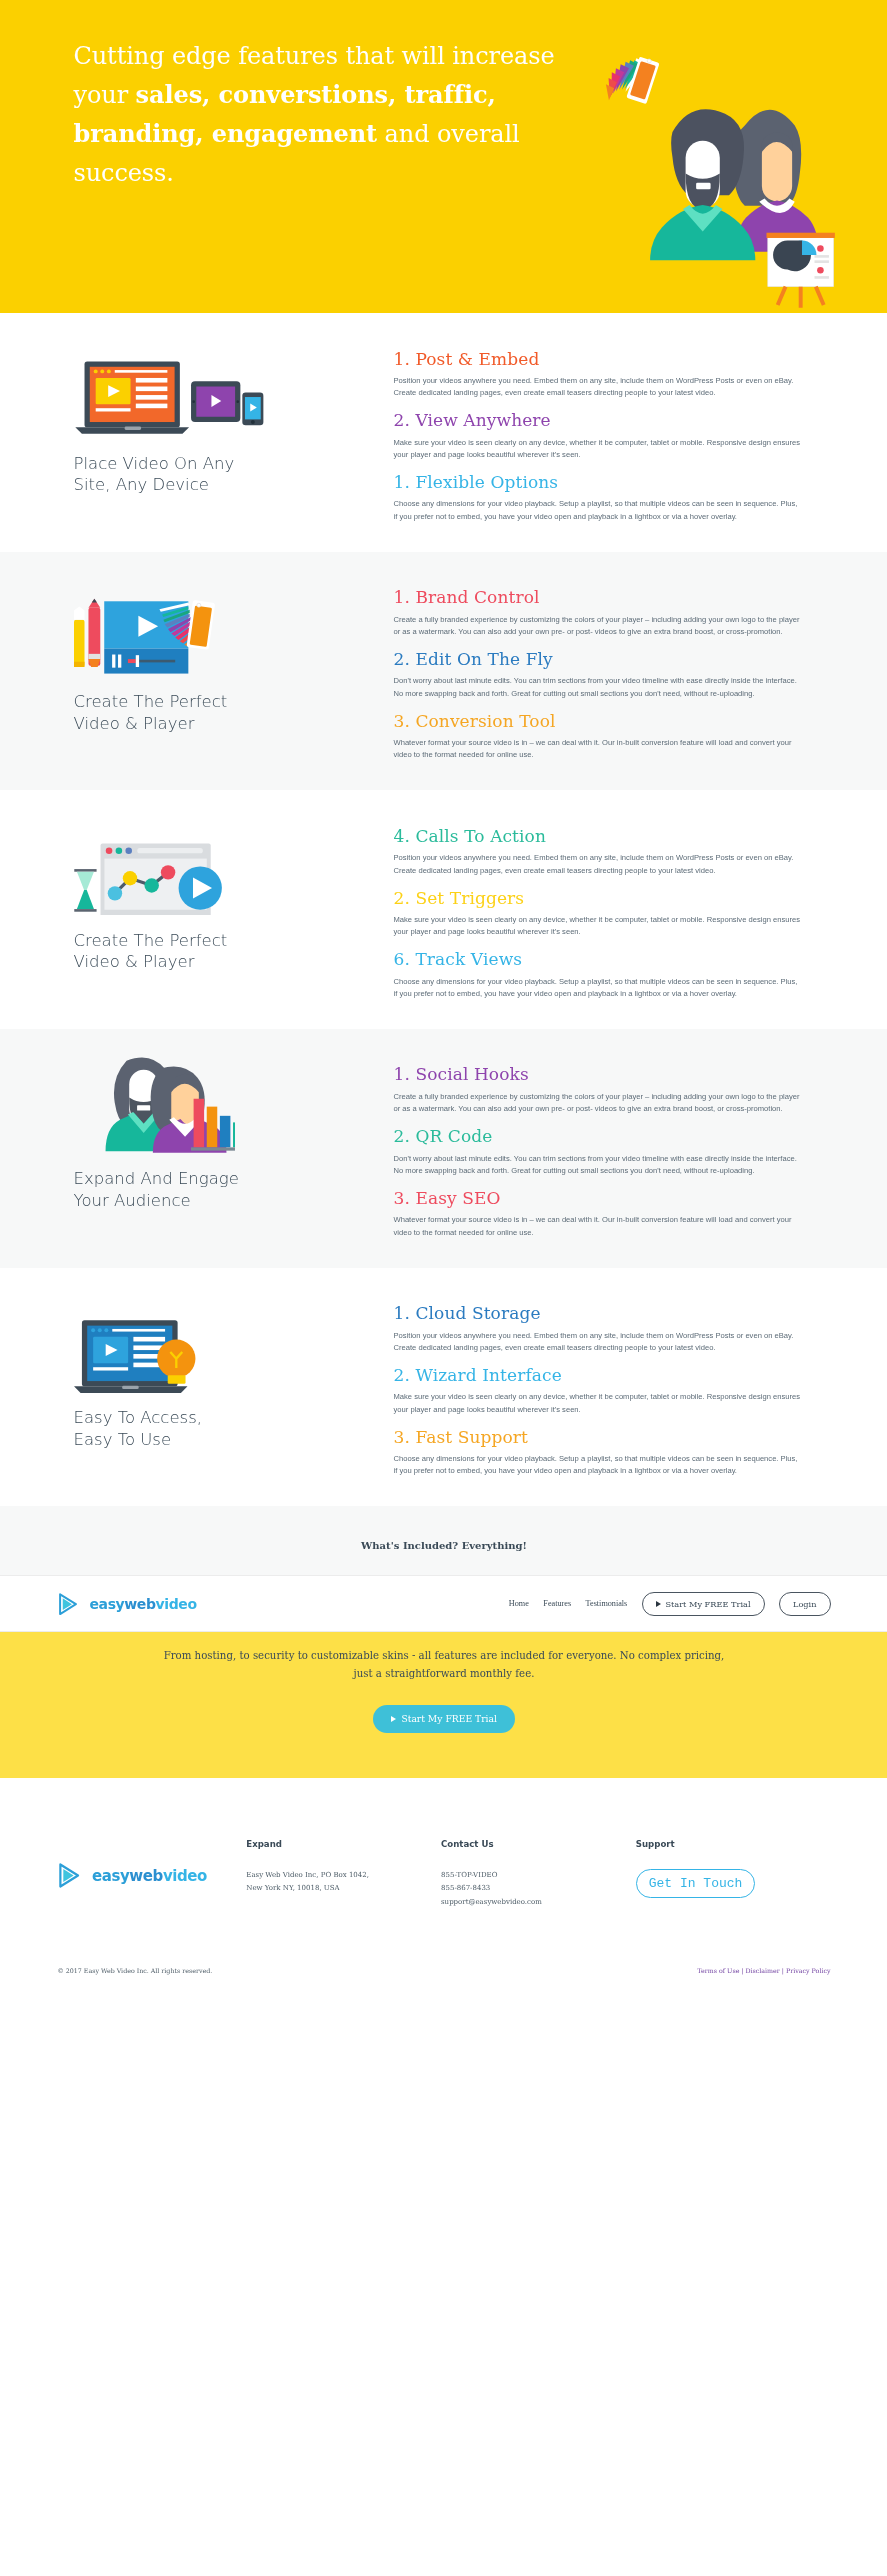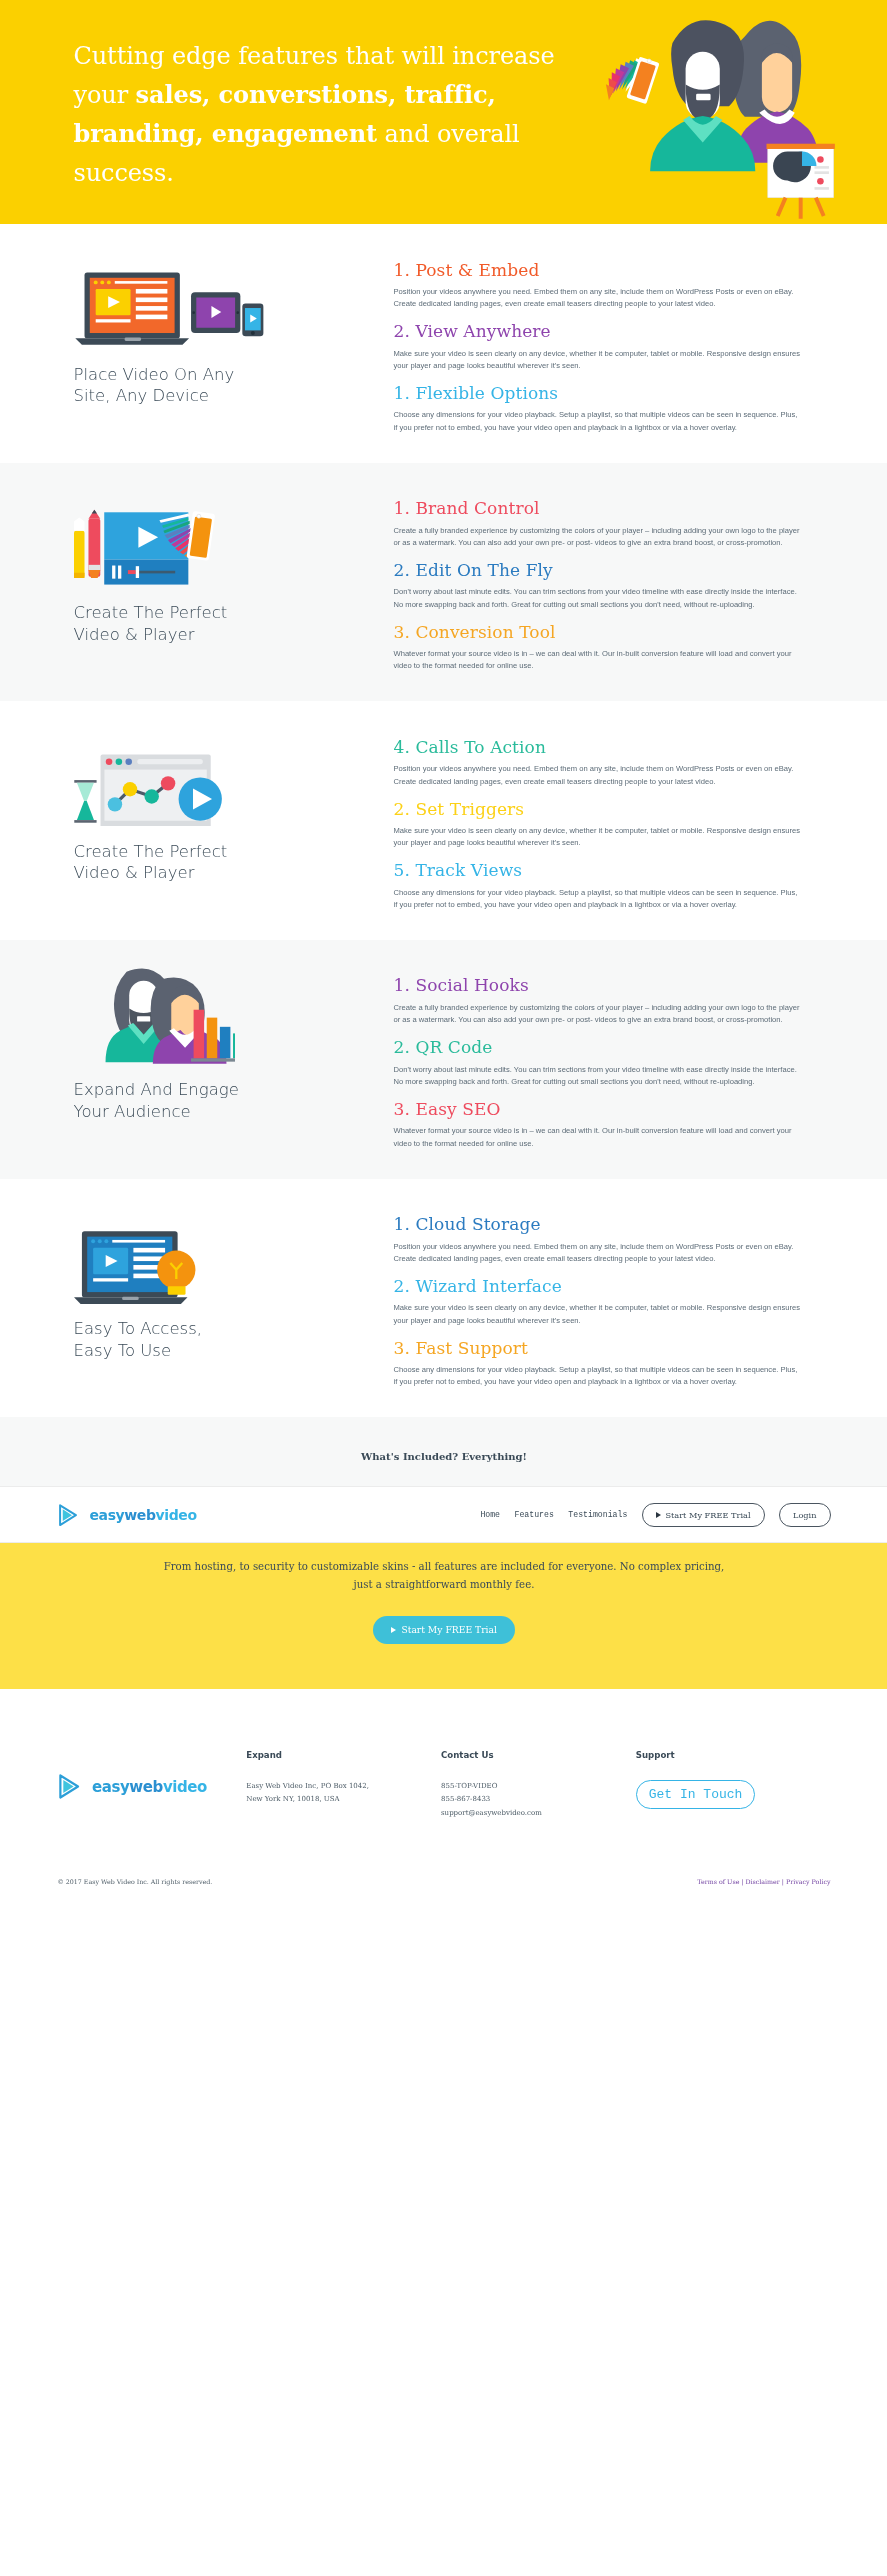--- a/index.html
+++ b/index.html
@@ -8,21 +8,21 @@
     font-family: "Liberation Sans", sans-serif;
     background: #ffffff;
     color: #3b4a54;
     -webkit-font-smoothing: antialiased;
   }
   .page { width: 888px; margin: 0 auto; position: relative; }
 
   
   .hero {
     background: #FBD000;
-    height: 224px;
+    height: 313px;
     position: relative;
     overflow: hidden;
   }
   .hero-inner { width: 819px; margin: 0 auto; position: relative; height: 100%; }
   .hero-text {
     position: absolute;
     left: 39px; top: 37px;
     width: 527px;
     color: #ffffff;
     font-family: "DejaVu Serif", serif;
@@ -116,21 +116,21 @@
     font-family: "DejaVu Sans", sans-serif;
     font-weight: 700;
     font-size: 14px;
     letter-spacing: -0.4px;
   }
   .logo-text .seg1 { color: #2c9fd8; }
   .logo-text .seg2 { color: #2b8fd0; }
   .logo-text .seg3 { color: #35b4e6; }
   .nav-right { display: flex; align-items: center; gap: 14.5px; }
   .nav-link {
-    font-family: Liberation Mono, monospace;
+    font-family: Liberation Serif, serif;
     font-size: 8.2px;
     color: #3a4a57;
     text-decoration: none;
   }
   .btn-outline {
     font-family: "DejaVu Serif", serif;
     font-size: 8.2px;
     color: #3a4a57;
     border: 0.7px solid #4a5560;
     border-radius: 14.5px;
@@ -430,21 +430,21 @@
       <div class="f-right">
     <div class="f-item">
       <h3 style="color:#2ABB9B">4. Calls To Action</h3>
       <p>Position your videos anywhere you need. Embed them on any site, include them on WordPress Posts or even on eBay. Create dedicated landing pages, even create email teasers directing people to your latest video.</p>
     </div>
     <div class="f-item">
       <h3 style="color:#FCD116">2. Set Triggers</h3>
       <p>Make sure your video is seen clearly on any device, whether it be computer, tablet or mobile. Responsive design ensures your player and page looks beautiful wherever it's seen.</p>
     </div>
     <div class="f-item">
-      <h3 style="color:#35B4E6">5. Track Views</h3>
+      <h3 style="color:#35B4E6">6. Track Views</h3>
       <p>Choose any dimensions for your video playback. Setup a playlist, so that multiple videos can be seen in sequence. Plus, if you prefer not to embed, you have your video open and playback in a lightbox or via a hover overlay.</p>
     </div>
           </div>
     </div>
       </section>
       <section class="feature alt">
     <div class="feature-inner">
       <div class="f-left">
         <div class="f-art">
               <svg width="161" height="100" viewBox="0 0 245 152">

